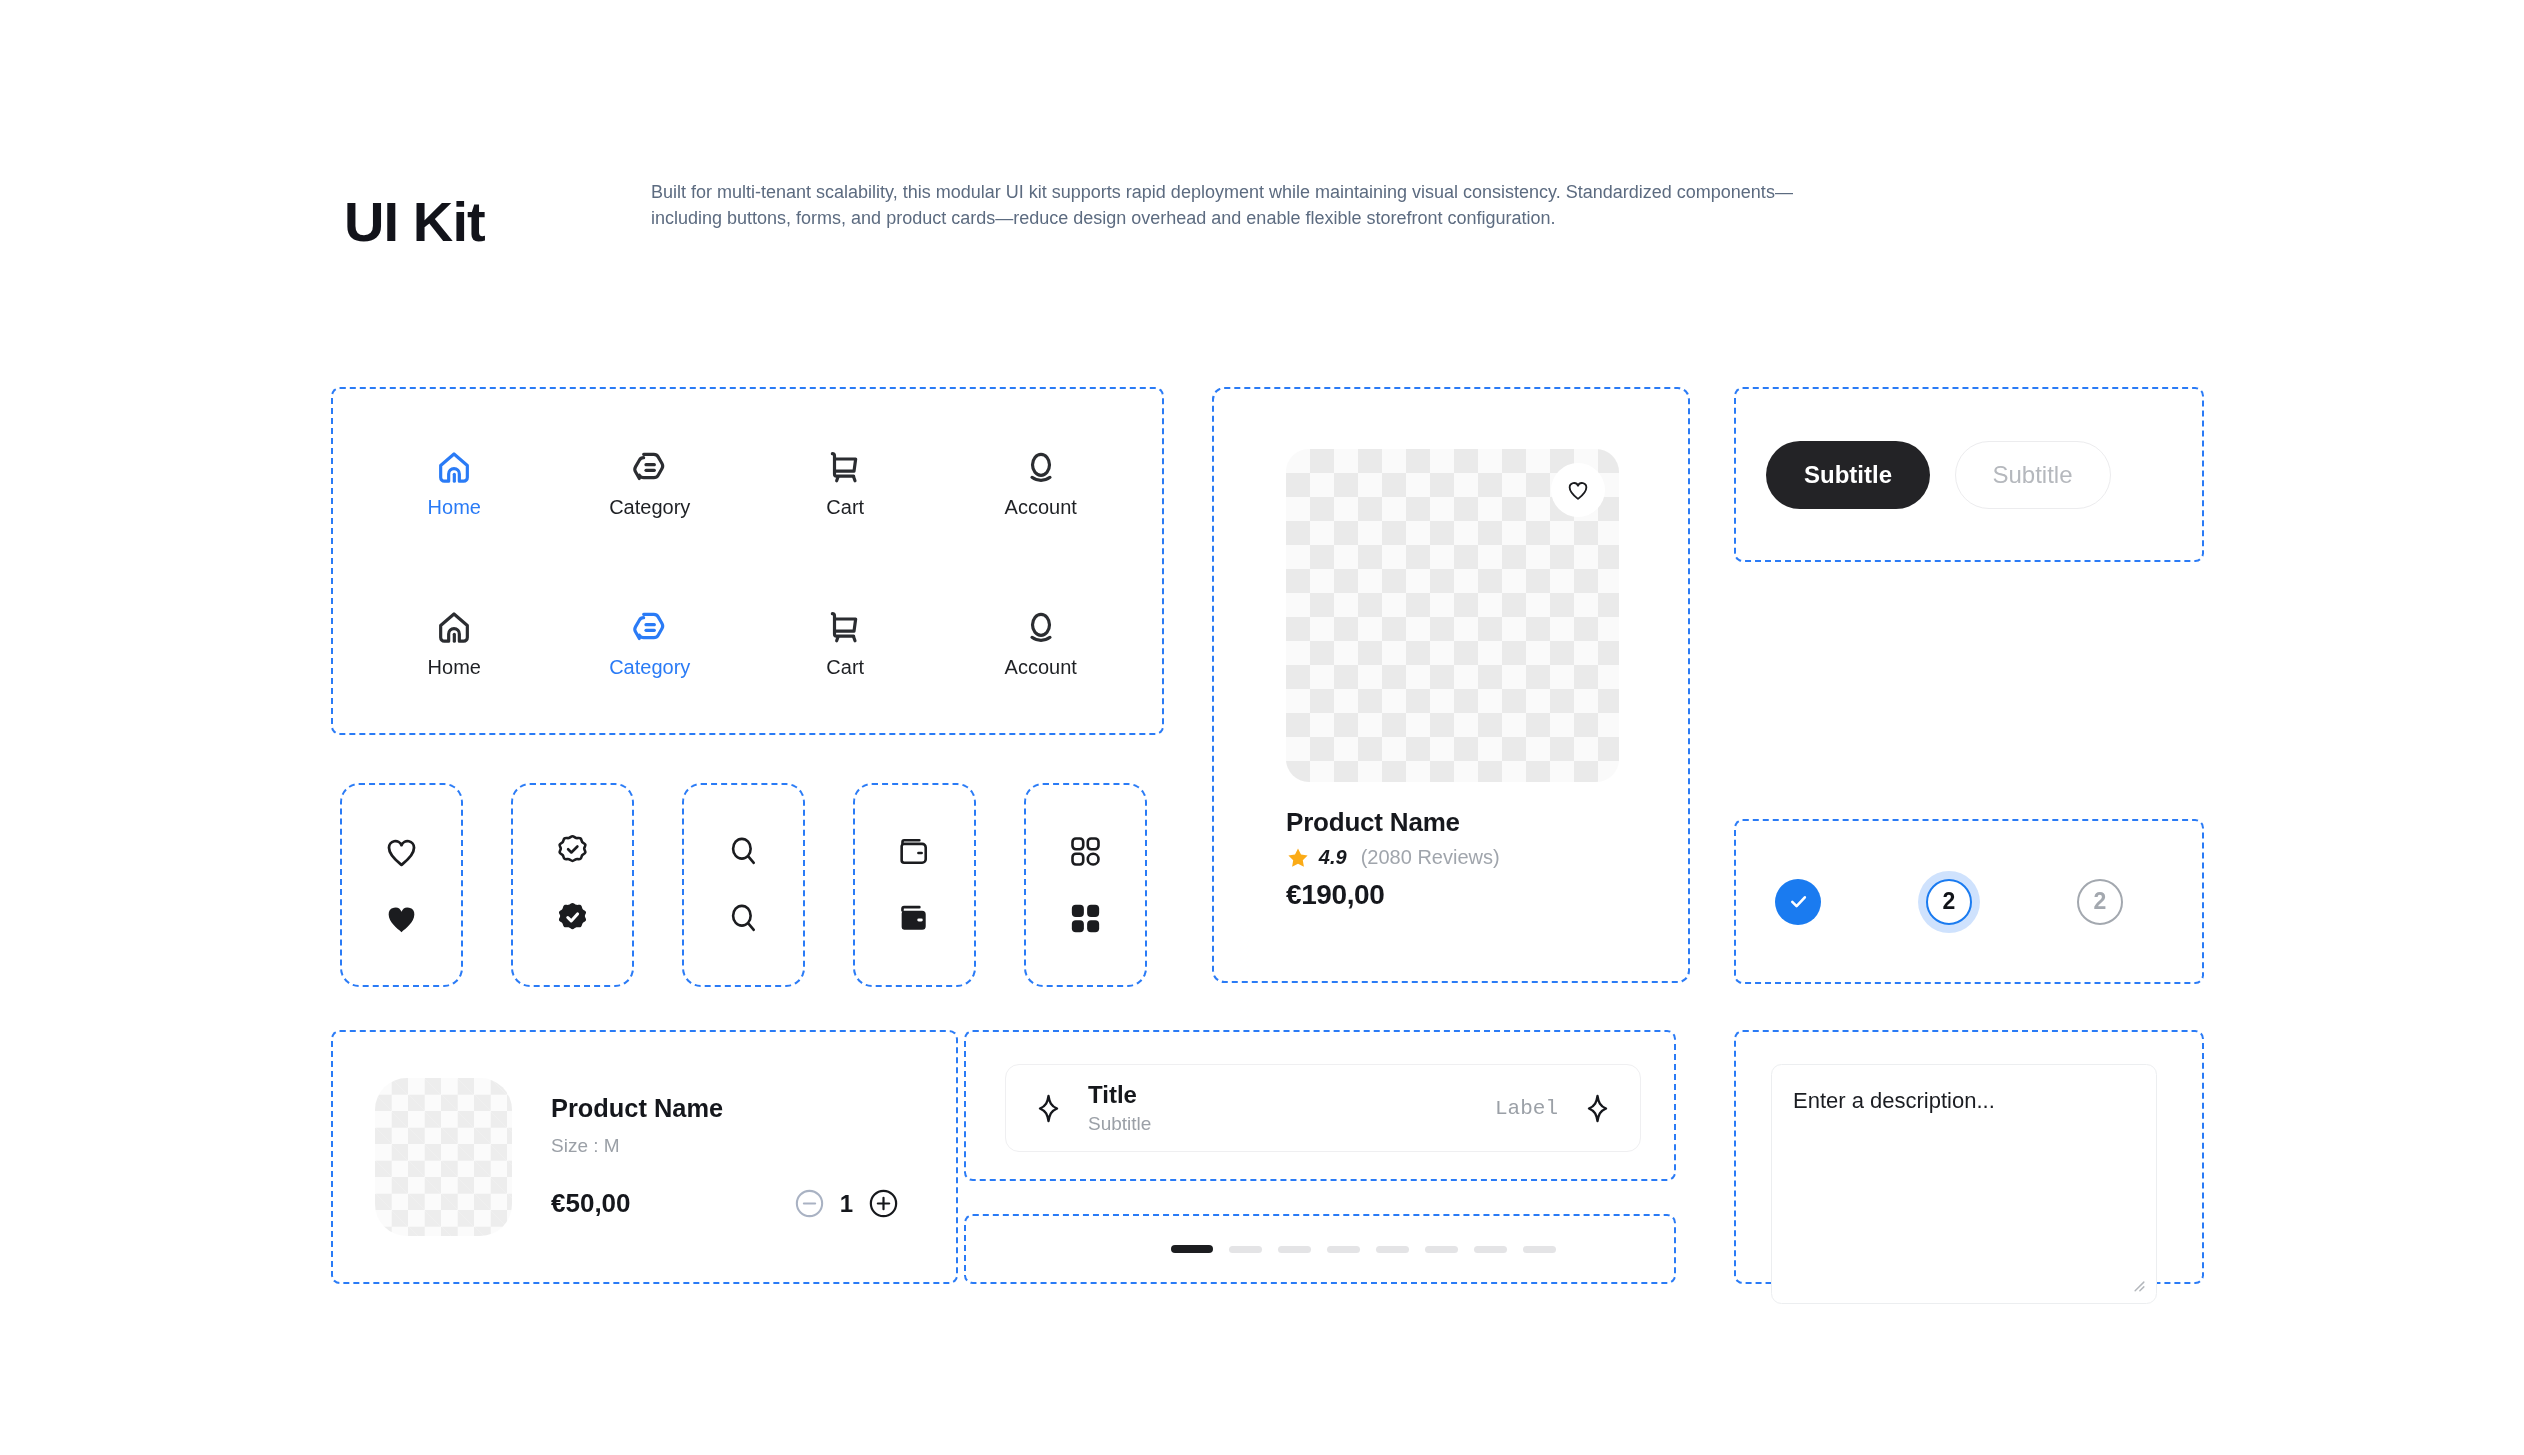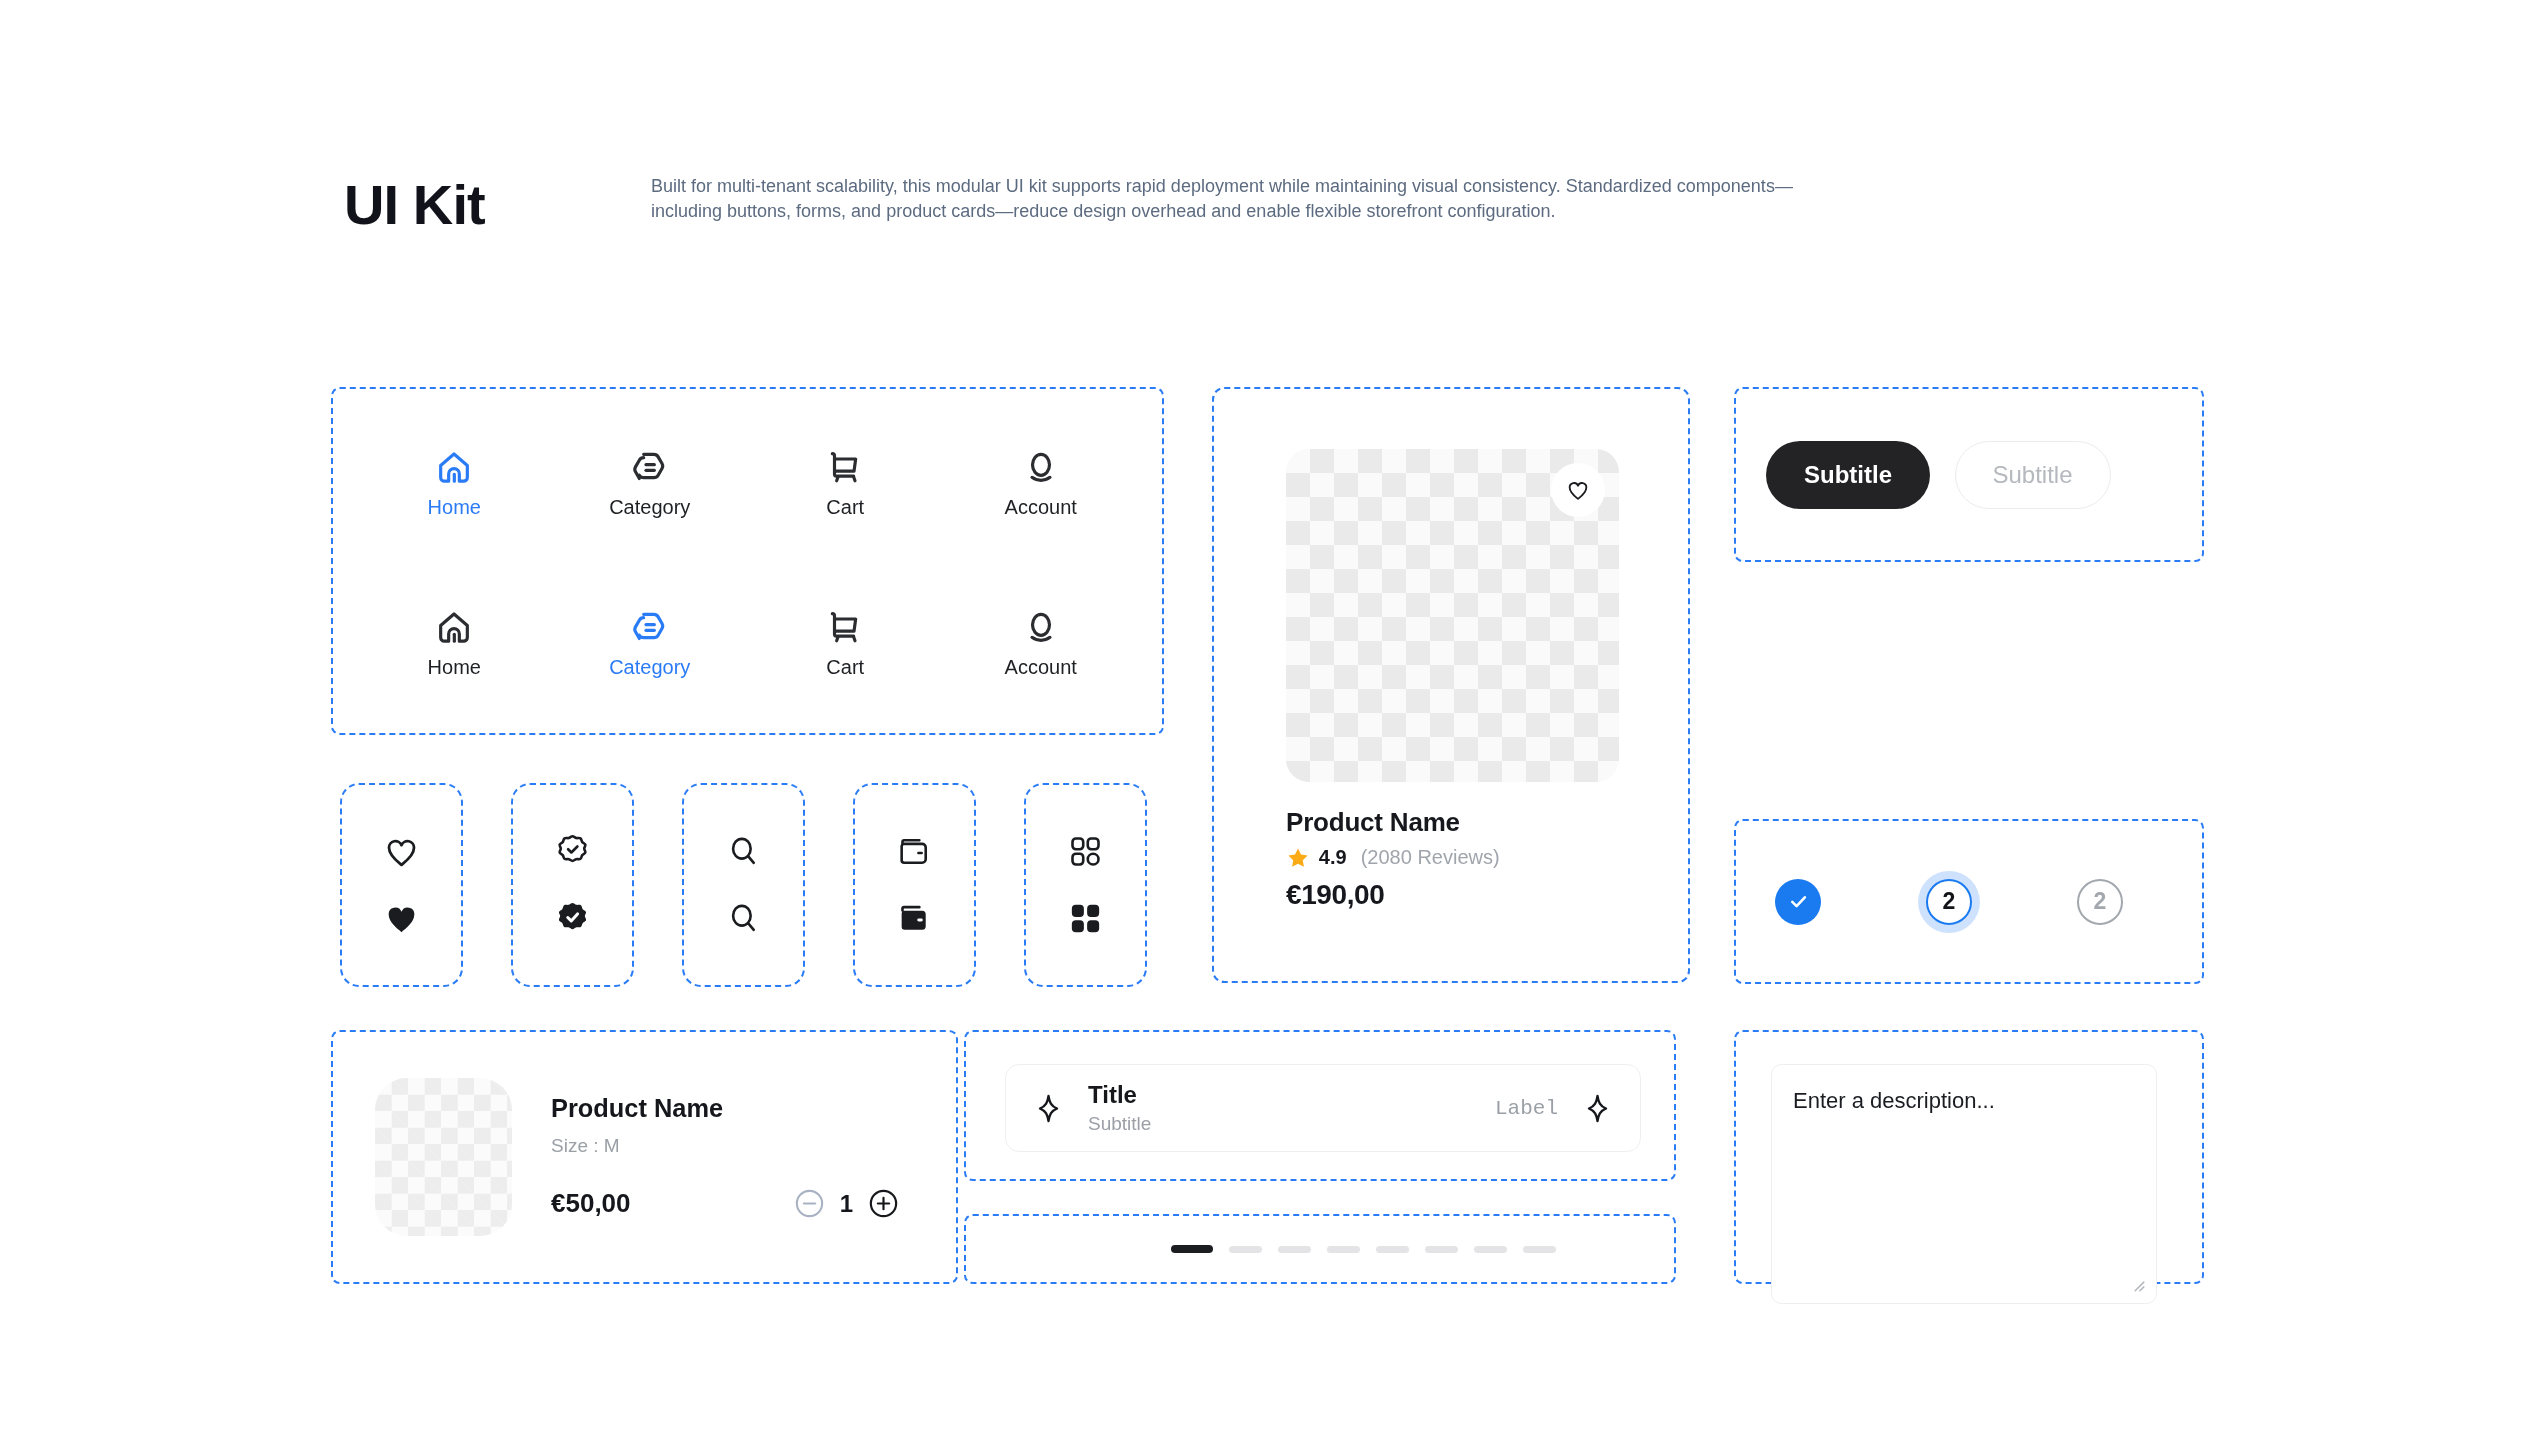--- a/index.html
+++ b/index.html
@@ -5,21 +5,21 @@
   * { box-sizing: border-box; margin: 0; padding: 0; }
   html, body {
     width: 2525px; height: 1455px;
     background: #ffffff;
     font-family: "Liberation Sans", sans-serif;
     overflow: hidden;
   }
   .page { position: relative; width: 2525px; height: 1455px; }
 
   
-  .header { position: absolute; left: 344px; top: 163px; width: 1841px; display: flex; align-items: center; }
+  .header { position: absolute; left: 344px; top: 180px; width: 1841px; display: flex; align-items: flex-start; }
   .kit-title {
     font-size: 56px; font-weight: 700; color: #12131a; letter-spacing: -0.9px;
     width: 307px; line-height: 1.1; padding-top: 10.5px;
   }
   .kit-desc {
     font-size: 18px; line-height: 1.42; color: #5c6b80; max-width: 1188px; font-weight: 400;
   }
 
   
   .dashed {
@@ -66,21 +66,21 @@
       linear-gradient(45deg, #eaeaea 25%, transparent 25%, transparent 75%, #eaeaea 75%);
     background-size: 48px 48px;
     background-position: 0 0, 24px 24px;
   }
   .pc-fav {
     position: absolute; right: 14px; top: 14px; width: 54px; height: 54px; border-radius: 50%;
     background: #ffffff; display: flex; align-items: center; justify-content: center; cursor: pointer;
   }
   .pc-name { font-size: 26px; font-weight: 700; color: #16181d; margin-top: 24.5px; letter-spacing: -0.2px; }
   .pc-rating { display: flex; align-items: center; gap: 8.8px; margin-top: 8px; }
-  .pc-rating .score { font-size: 20px; font-weight: 700; color: #16181d; }
+  .pc-rating .score { font-size: 20px; font-weight: 700; color: #16181d; font-style: italic; }
   .pc-rating .rev { font-size: 20px; color: #a0a5ac; margin-left: 5.3px; }
   .pc-price { font-size: 28px; font-weight: 700; color: #16181d; margin-top: 9.6px; letter-spacing: -0.4px; }
 
   
   .btn-frame  { left: 1734px; top: 387px; width: 470px; height: 175px; }
   .radio-frame{ left: 1734px; top: 603px; width: 470px; height: 175px; }
   .step-frame { left: 1734px; top: 819px; width: 470px; height: 165px; }
   .desc-frame { left: 1734px; top: 1030px; width: 470px; height: 254px; }
 
   .row-center { position: absolute; inset: 0; display: flex; align-items: center; gap: 24.5px; padding-left: 30px; }

